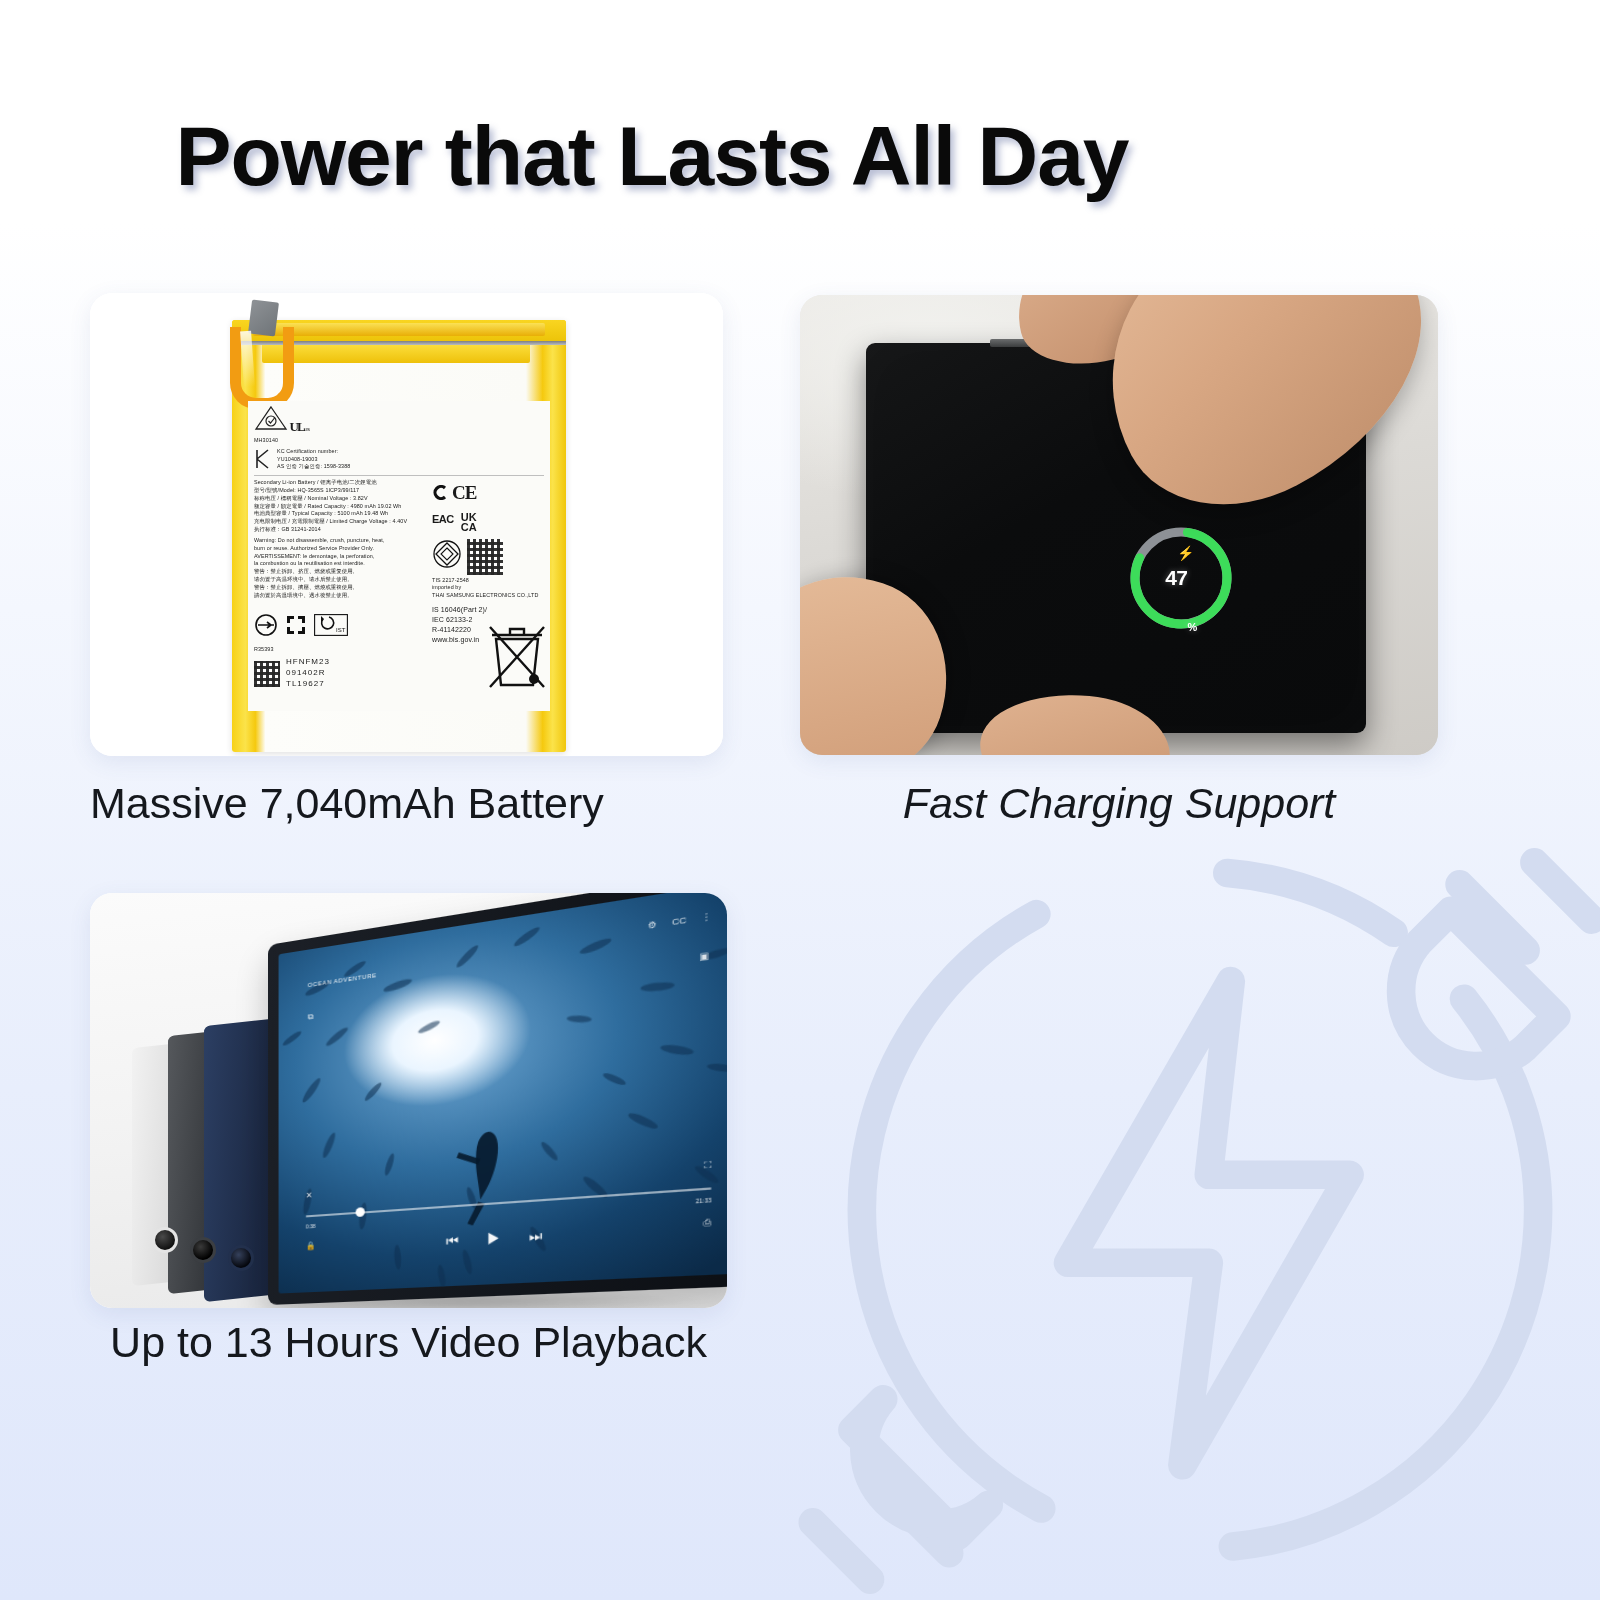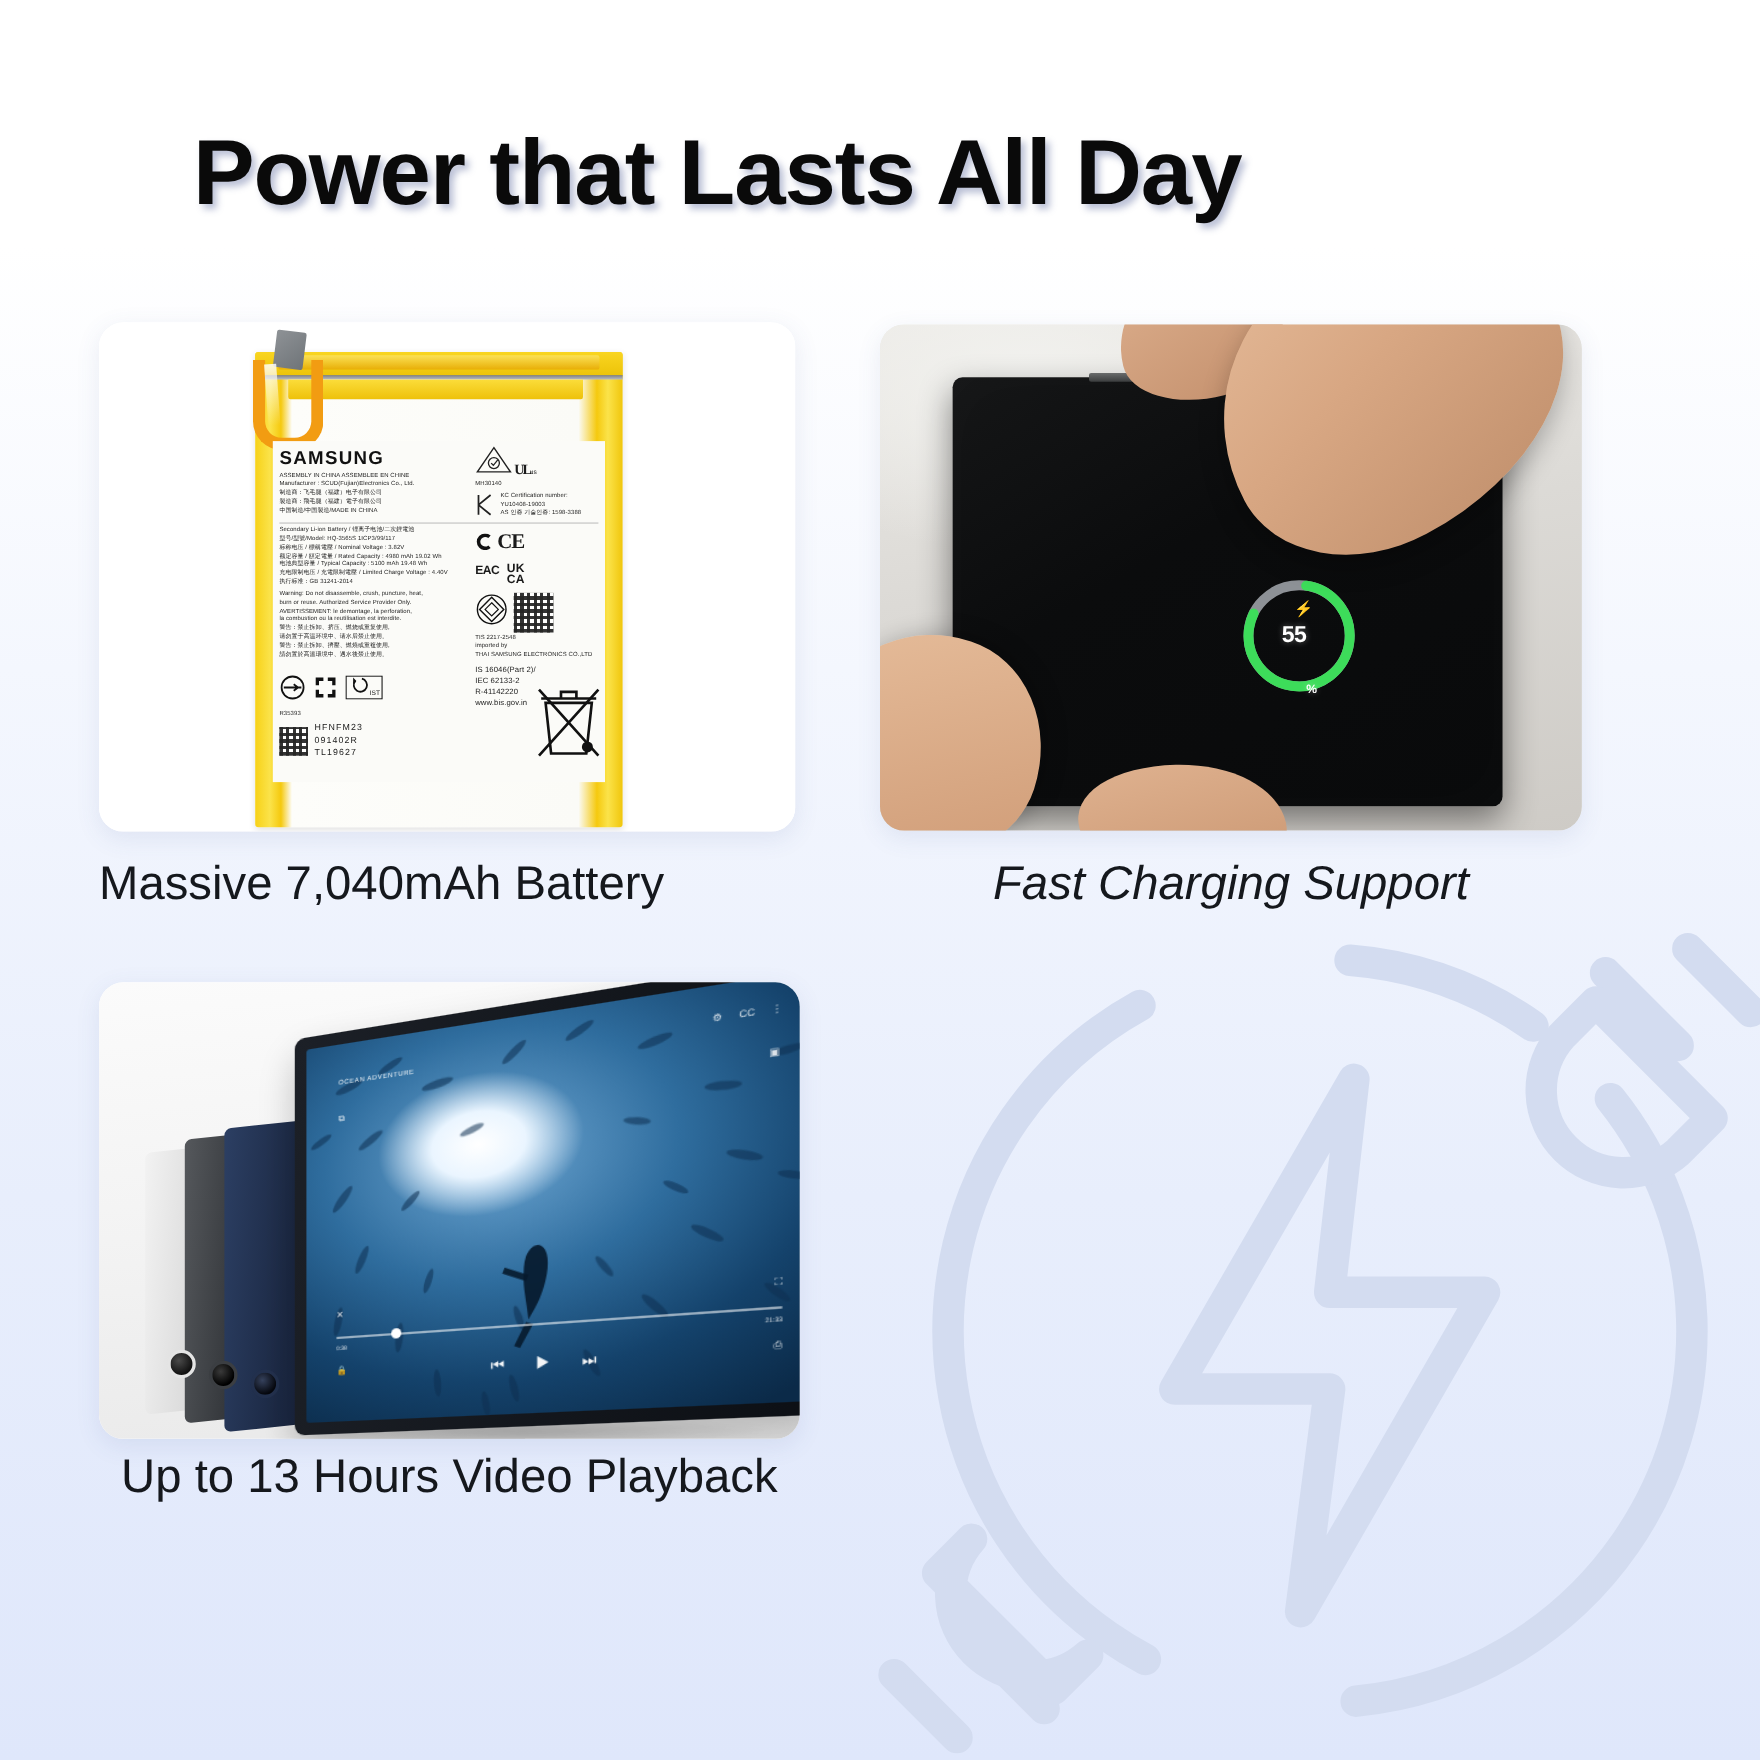--- a/index.html
+++ b/index.html
@@ -280,28 +280,20 @@
     <div class="bat-shelf"></div>
 
     <div class="bat-tab-wrap">
       <div class="bat-tab-metal"></div>
       <div class="bat-flex"></div>
       <div class="bat-flex-hi"></div>
     </div>
 
     <div class="bat-label">
       <div class="bl-cols">
-        <div class="bl-left">
-          <div class="bl-samsung">SAMSUNG</div>
-          <span class="bl-row bl-sm">ASSEMBLY IN CHINA  ASSEMBLEE EN CHINE</span>
-          <span class="bl-row bl-sm">Manufacturer : SCUD(Fujian)Electronics Co., Ltd.</span>
-          <span class="bl-row bl-sm">制造商：飞毛腿（福建）电子有限公司</span>
-          <span class="bl-row bl-sm">製造商：飛毛腿（福建）電子有限公司</span>
-          <span class="bl-row bl-sm">中国制造/中国製造/MADE IN CHINA</span>
-        </div>
         <div class="bl-right">
           <svg width="34" height="26" viewBox="0 0 34 26">
             <path d="M17 2 L32 24 H2 Z" fill="none" stroke="#222" stroke-width="1.3"></path>
             <circle cx="17" cy="16" r="5" fill="none" stroke="#222" stroke-width="1.2"></circle>
             <path d="M14.5 16 l2 2 l4 -5" fill="none" stroke="#222" stroke-width="1.2"></path>
           </svg>
           <span class="ul-mark">UL</span><span style="font-size:6px">us</span>
           <div class="bl-sm">MH30140</div>
           <div style="display:flex;gap:3px;align-items:flex-start;margin-top:3px;">
             <svg width="20" height="22" viewBox="0 0 20 22">
@@ -417,21 +409,21 @@
     <div class="chg-tablet-edge"></div>
     <div class="chg-tablet">
       <div class="chg-dot"></div>
       <div class="chg-ring-wrap">
         <svg width="120" height="120" viewBox="0 0 120 120">
           <circle cx="60" cy="60" r="46" fill="none" stroke="#8d9196" stroke-width="9"></circle>
           <circle cx="60" cy="60" r="46" fill="none" stroke="#3ddc5a" stroke-width="9" stroke-linecap="round" stroke-dasharray="231 58" transform="rotate(-82 60 60)"></circle>
         </svg>
         <div class="chg-bolt">⚡</div>
         <div class="chg-pct">
-          <span>55</span>
+          <span>47</span>
             <span style="font-size:11px;align-self:flex-end;padding-bottom:5px">%</span>
         </div>
       </div>
     </div>
     <div class="chg-hinge"></div>
     <div class="hand hand-top2"></div>
     <div class="hand hand-top"></div>
     <div class="hand hand-bottom"></div>
     <div class="hand hand-bottom2"></div>
   </div>

